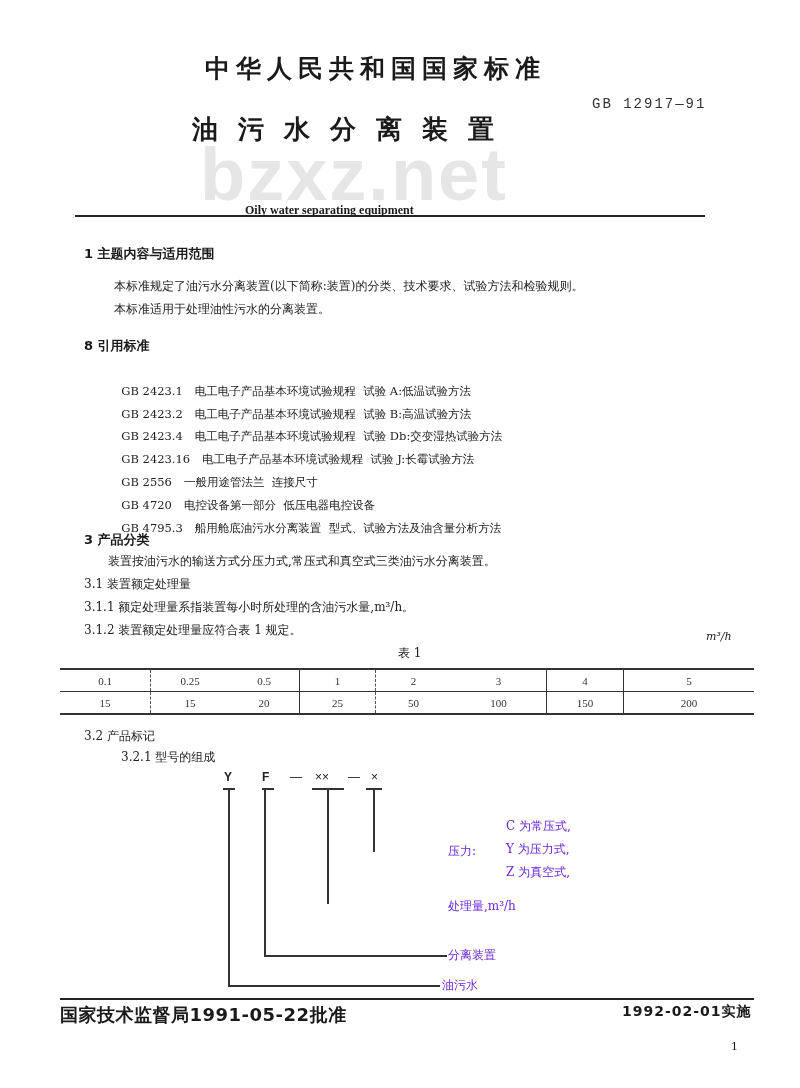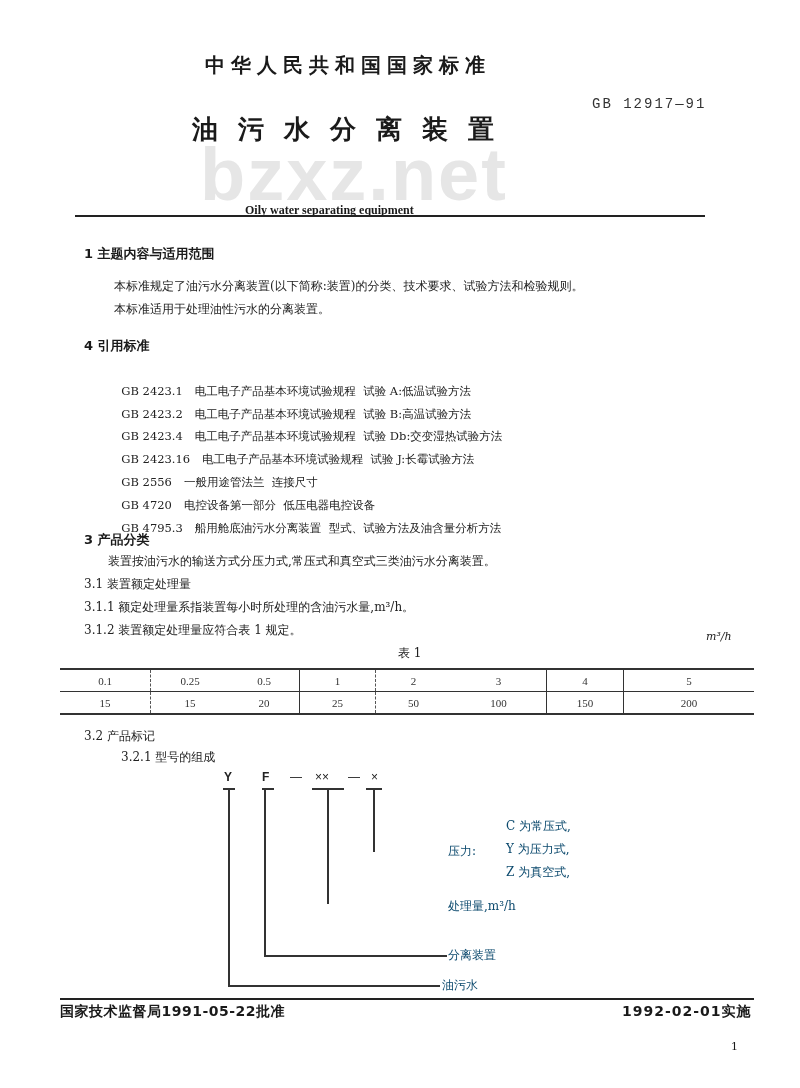--- a/index.html
+++ b/index.html
@@ -1,62 +1,62 @@
 <!DOCTYPE html>
 <html><head>
 <meta charset="utf-8">
 <style>
   html, body { margin:0; padding:0; background:#ffffff; }
   body { width:800px; height:1088px; position:relative; overflow:hidden;
          font-family:"DejaVu Serif", serif; color:#1a1a1a; }
   .abs { position:absolute; }
-  .std-header { left:205px; top:52px; font-size:20px; font-weight:bold; letter-spacing:6px;
+  .std-header { left:205px; top:52px; font-size:25px; font-weight:bold; letter-spacing:6px;
                 font-family:"DejaVu Sans", sans-serif; }
   .std-code { left:592px; top:96px; font-size:14px; letter-spacing:2px; font-family:"Liberation Mono", monospace; color:#333; }
   .title-cn { left:192px; top:112px; font-size:26px; font-weight:bold; letter-spacing:20px;
               font-family:"DejaVu Sans", sans-serif; }
   .title-en { left:245px; top:157px; font-size:12px; font-weight:bold; font-family:"Liberation Serif", serif;margin-top:46px; }
   .watermark { left:200px; top:138px; font-size:74px; font-weight:bold; color:#e6e6e6;
                font-family:Liberation Sans, sans-serif; letter-spacing:2px; z-index:0; line-height:1; }
   .rule { position:absolute; background:#222; }
   .h1 { font-size:13px; font-weight:bold; font-family:"DejaVu Sans", sans-serif; }
   .p { font-size:12px; font-family:"DejaVu Serif", serif; color:#222; }
   .ref { font-size:11.5px; font-family:"DejaVu Serif", serif; color:#222; white-space:pre; }
   .ref .code { display:inline-block; min-width:0; margin-right:12px; }
   table.t1 { position:absolute; left:60px; top:668px; width:694px; border-collapse:collapse;
              font-size:11px; font-family:"Liberation Serif", serif; }
   table.t1 td { text-align:center; height:21px; padding:0; color:#333; }
   table.t1 tr.r1 td { border-top:2px solid #333; border-bottom:1.5px solid #333; }
   table.t1 tr.r2 td { border-bottom:2px solid #333;text-align:center; }
   table.t1 td.solid { border-left:1.5px solid #333; }
   table.t1 td.dashed { border-left:1px dashed #555; }
-  .diagram-text { font-size:12px; font-family:"DejaVu Serif", serif; color:#0c4a6e; }
+  .diagram-text { font-size:12px; font-family:"DejaVu Serif", serif; color:#6d28d9; }
   .vline { position:absolute; width:1.5px; background:#333; }
   .hline { position:absolute; height:1.5px; background:#333; }
   .code-letter { position:absolute; font-size:12px; font-family:"Liberation Sans", sans-serif; font-weight:bold; color:#222; }
-  .footer-left { left:60px; top:1003px; font-size:14px; font-weight:bold; font-family:"DejaVu Sans", sans-serif; letter-spacing:0.5px; }
+  .footer-left { left:60px; top:1003px; font-size:18px; font-weight:bold; font-family:"DejaVu Sans", sans-serif; letter-spacing:0.5px; }
   .footer-right { left:622px; top:1003px; font-size:14px; font-weight:bold; font-family:"DejaVu Sans", sans-serif; letter-spacing:1px; }
   .page-num { left:731px; top:1040px; font-size:11px; }
 </style>
 </head>
 <body>
 
 <div class="abs watermark">bzxz.net</div>
 
 <div class="abs std-header">中华人民共和国国家标准</div>
 <div class="abs std-code">GB 12917—91</div>
 <div class="abs title-cn">油污水分离装置</div>
 <div class="abs title-en">Oily water separating equipment</div>
 <div class="rule" style="left:75px; top:215px; width:630px; height:1.5px;"></div>
 
 <div class="abs h1" style="left:84px; top:245px;">1  主题内容与适用范围</div>
 <div class="abs p" style="left:114px; top:278px;">本标准规定了油污水分离装置(以下简称:装置)的分类、技术要求、试验方法和检验规则。</div>
 <div class="abs p" style="left:114px; top:301px;">本标准适用于处理油性污水的分离装置。</div>
 
-<div class="abs h1" style="left:84px; top:337px;">4  引用标准</div>
+<div class="abs h1" style="left:84px; top:337px;">8  引用标准</div>
 
 <div class="abs ref" style="left:114px; top:370px;">
   <span class="code">GB 2423.1</span><span>电工电子产品基本环境试验规程  试验 A:低温试验方法</span>
 </div>
 <div class="abs ref" style="left:114px; top:393px;">
   <span class="code">GB 2423.2</span><span>电工电子产品基本环境试验规程  试验 B:高温试验方法</span>
 </div>
 <div class="abs ref" style="left:114px; top:415px;">
   <span class="code">GB 2423.4</span><span>电工电子产品基本环境试验规程  试验 Db:交变湿热试验方法</span>
 </div>

